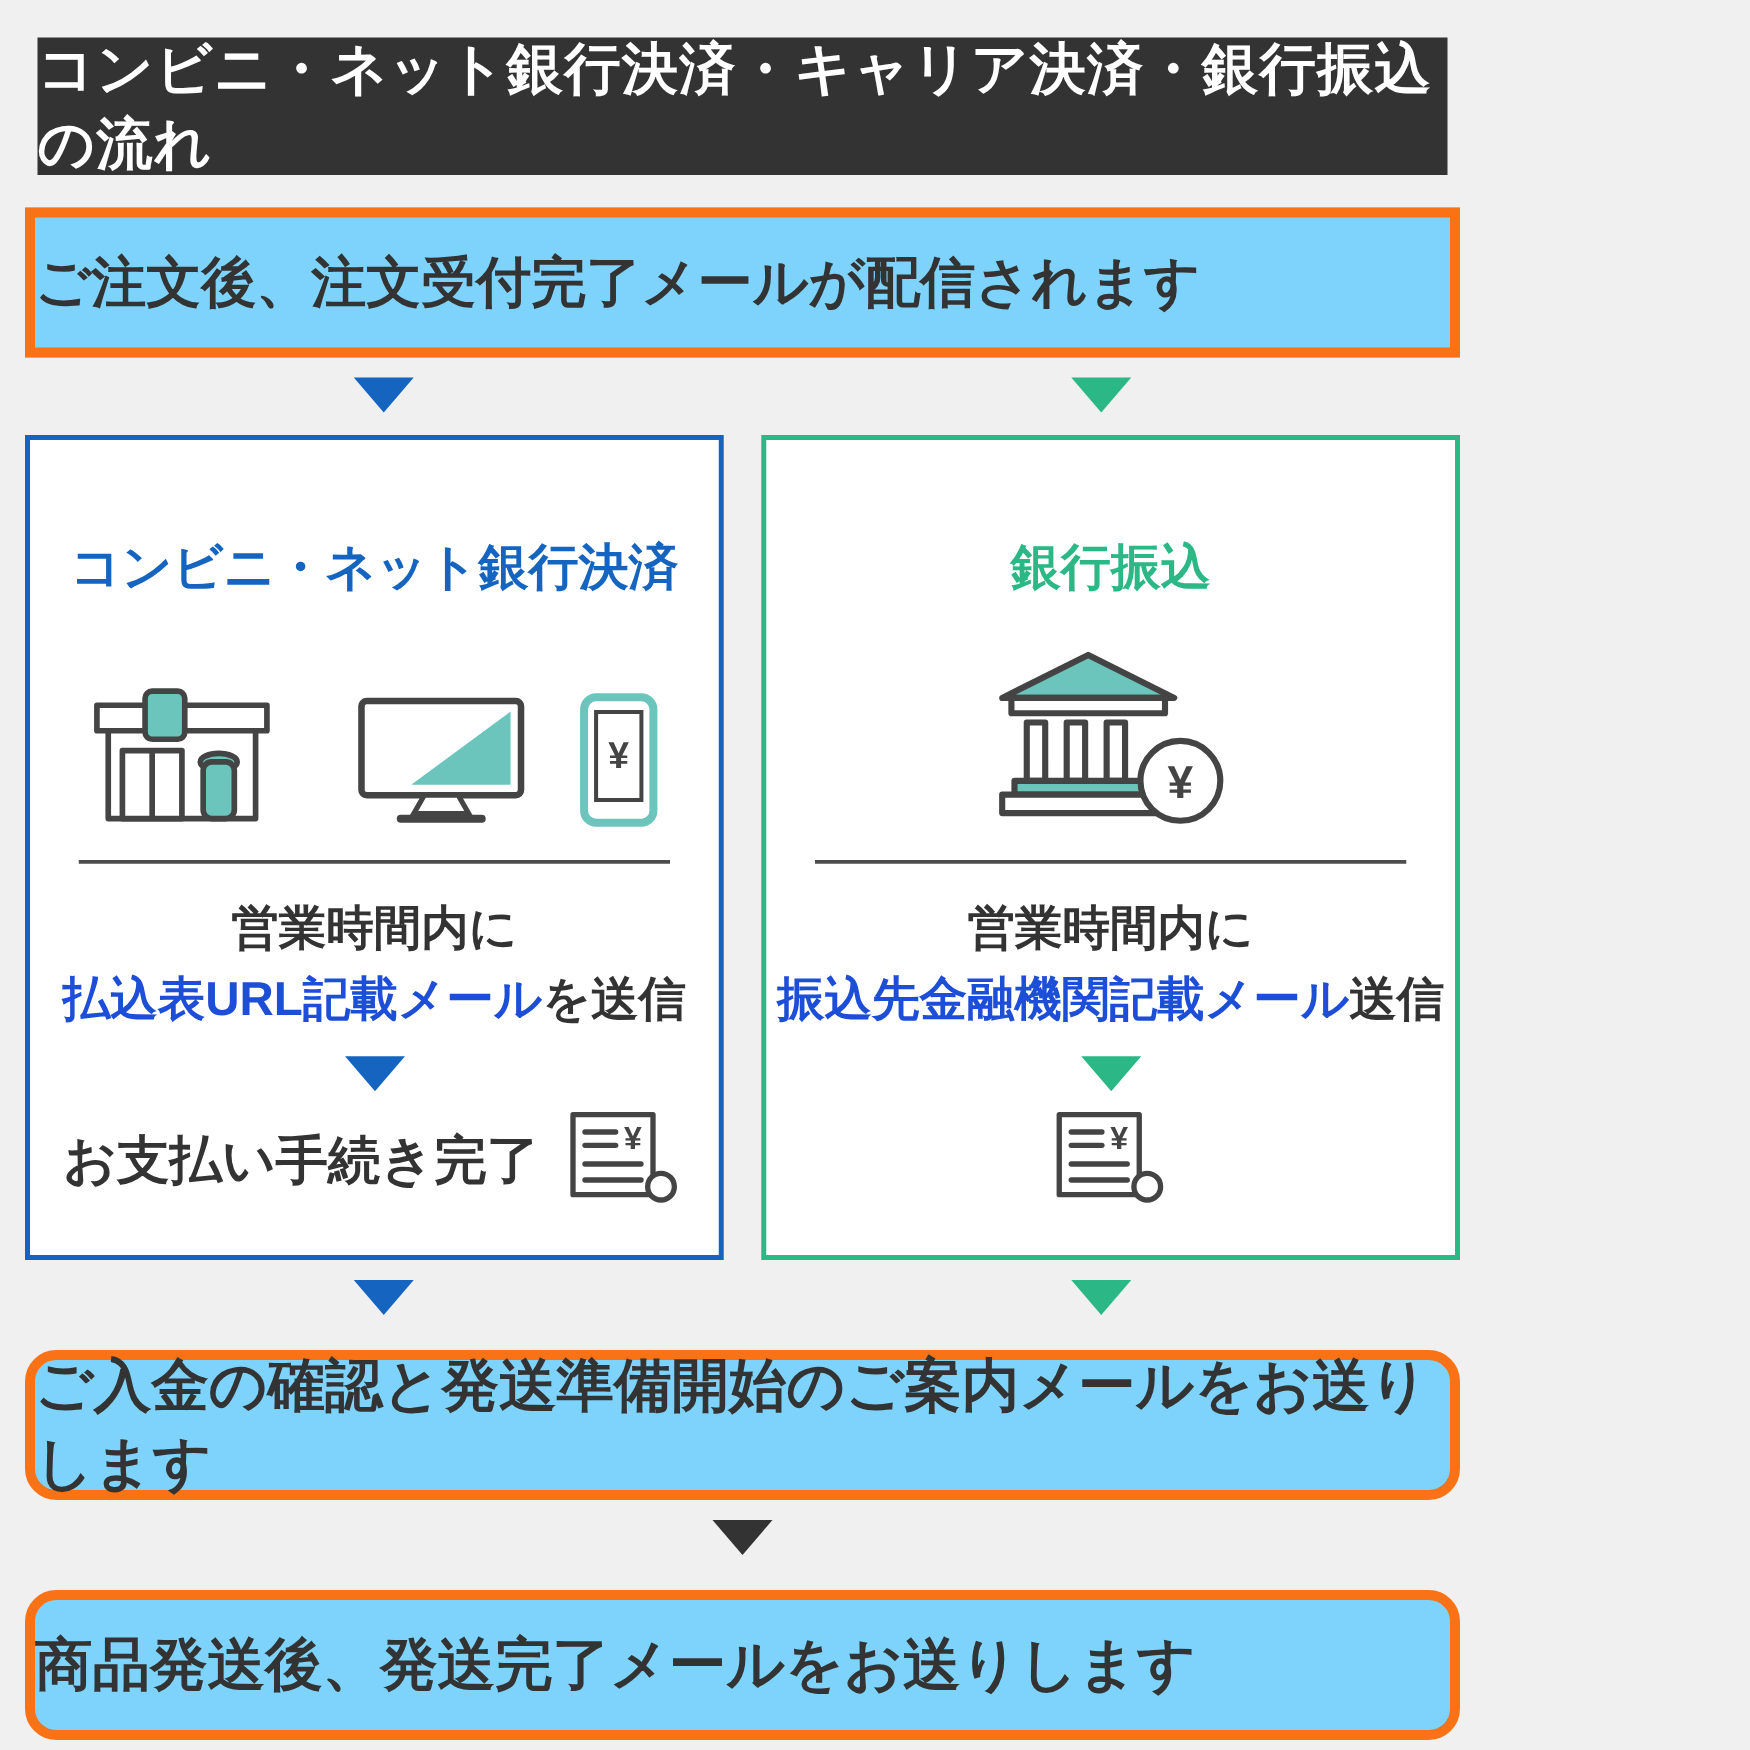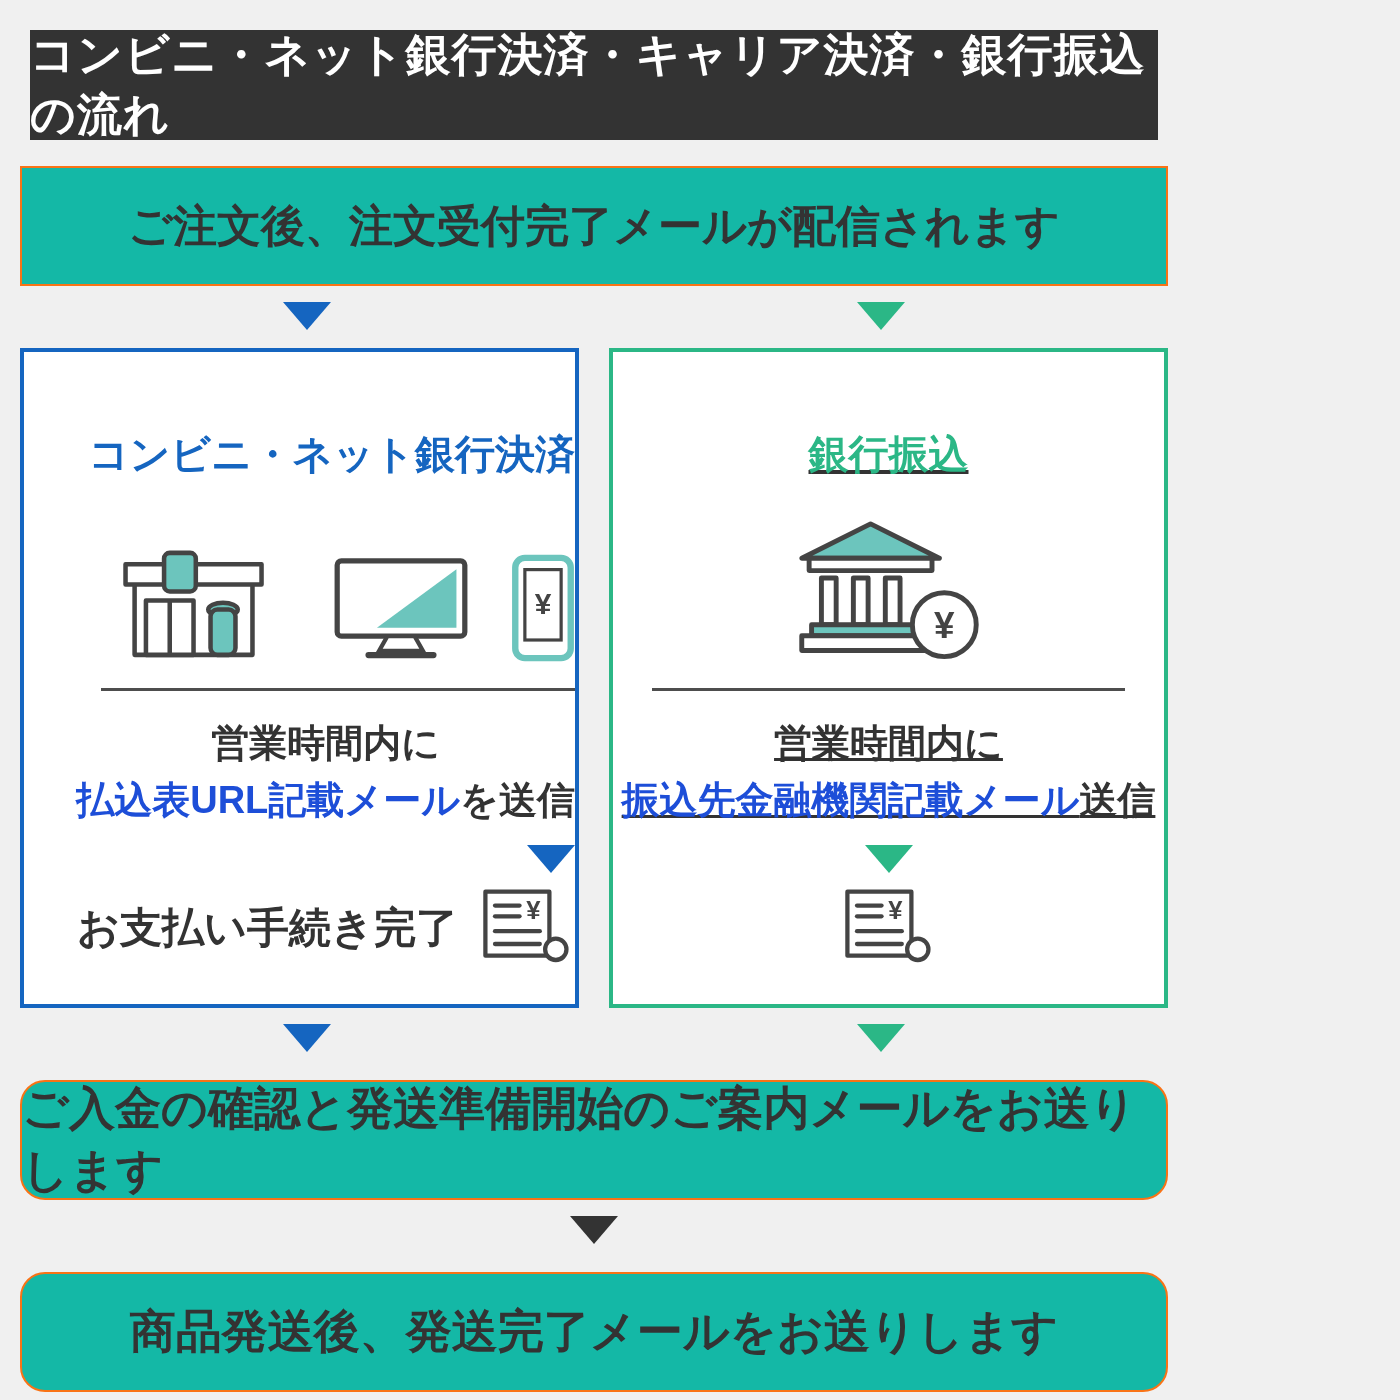--- a/index.html
+++ b/index.html
@@ -17,23 +17,23 @@
     height: 110px;
     background: #333333;
     color: #ffffff;
     display: flex; align-items: center; justify-content: center;
     font-size: 45px; letter-spacing: 1px;
   }
 
   .step-box {
     margin: 26px 20px 0;
     height: 120px;
-    background: #14b8a6;
-    border: 2px solid #f97316;
-    display: flex; align-items: center; justify-content: center;
+    background: #7dd3fc;
+    border: 8px solid #f97316;
+    display: flex; align-items: center; 
     font-size: 44px;
   }
   .step-box.big { font-size: 46px; border-radius: 25px; }
 
   .tri-row { display: flex; margin: 16px 20px 0; height: 30px; }
   .tri-row .half { flex: 1; display: flex; justify-content: center; }
   .tri {
     width: 0; height: 0;
     border-left: 24px solid transparent;
     border-right: 24px solid transparent;
@@ -43,22 +43,22 @@
   .tri.green { border-top-color: #2bb786; }
   .center-tri { display: flex; justify-content: center; margin-top: 16px; height: 30px; }
 
   .columns { display: flex; gap: 30px; margin: 16px 20px 0; height: 660px; }
   .col {
     flex: 1;
     background: #ffffff;
     border: 4px solid;
     display: flex; flex-direction: column; align-items: center;
   }
-  .col.left  { border-color: #1565c0; align-items: flex-end; }
-  .col.right { border-color: #2bb786; text-decoration: underline; }
+  .col.left  { border-color: #1565c0; }
+  .col.right { border-color: #2bb786; }
 
   .col-title {
     margin-top: 46px; height: 112px;
     display: flex; flex-direction: column; justify-content: center;
     text-align: center; font-size: 40px; line-height: 1.35;
   }
   .col.left  .col-title { color: #1565c0; }
   .col.right .col-title { color: #2bb786; }
 
   .icons-row {

